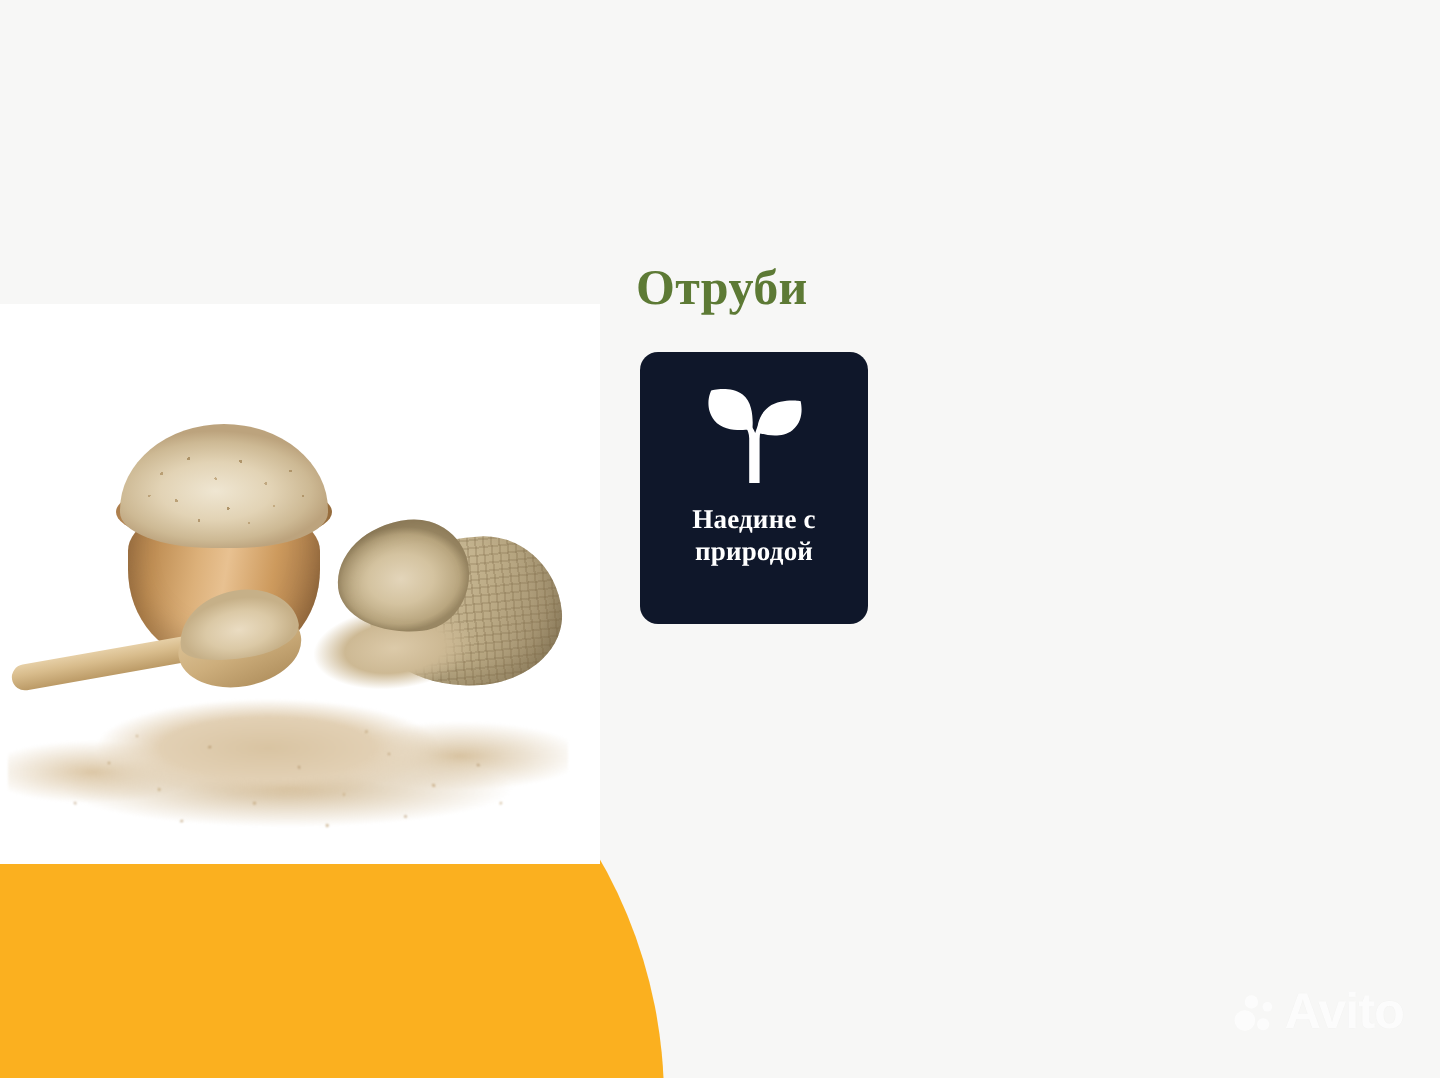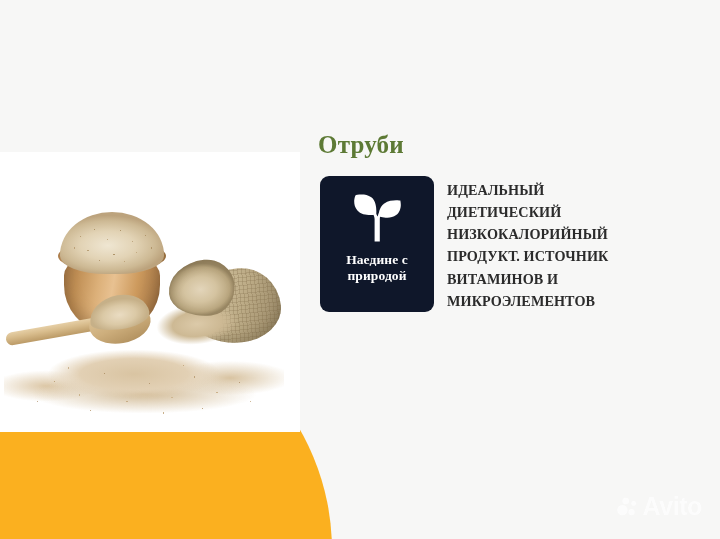--- a/index.html
+++ b/index.html
@@ -351,28 +351,20 @@
         <path d="M26.6 26.2C26.6 26.2 37.5 30.4 44.2 25.1C50.9 19.8 48.3 10.6 48.3 10.6C48.3 10.6 38.6 8.9 32.3 13.5C26.1 18.1 26.6 26.2 26.6 26.2Z" fill="#ffffff"></path>
         <path d="M22.6 51.5H27.8V29.5C27.8 24.5 30.6 19.6 35.2 16.4L34.1 14.9C29.8 17.9 26.8 22.1 25.6 26.5C24.1 22.7 20.8 19.3 16.3 17.3L15.4 18.9C19.8 21 22.6 24.9 22.6 29.1V51.5Z" fill="#ffffff"></path>
       </svg>
     </span>
     <div class="badge-caption">
       <span>Наедине с</span><br>
       <span>природой</span>
     </div>
   </div>
 
-  <div class="copy">
-    <span class="copy-line">ИДЕАЛЬНЫЙ</span>
-    <span class="copy-line">ДИЕТИЧЕСКИЙ</span>
-    <span class="copy-line">НИЗКОКАЛОРИЙНЫЙ</span>
-    <span class="copy-line">ПРОДУКТ. ИСТОЧНИК</span>
-    <span class="copy-line">ВИТАМИНОВ И</span>
-    <span class="copy-line">МИКРОЭЛЕМЕНТОВ</span>
-  </div>
 
   <div class="watermark">
     <span>
       <svg class="wm-mark" viewBox="0 0 24 24" xmlns="http://www.w3.org/2000/svg" aria-hidden="true">
         <circle cx="7" cy="15.5" r="5.6" fill="#ffffff"></circle>
         <circle cx="17" cy="17.6" r="3.3" fill="#ffffff"></circle>
         <circle cx="10.6" cy="5.4" r="3.6" fill="#ffffff"></circle>
         <circle cx="19.3" cy="8.1" r="2.6" fill="#ffffff"></circle>
       </svg>
     </span>

